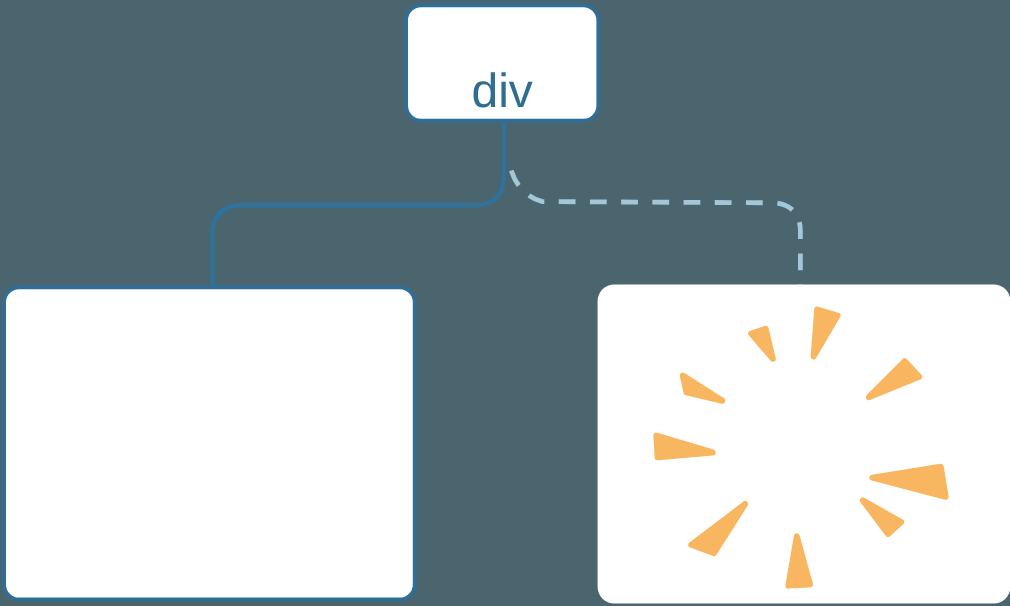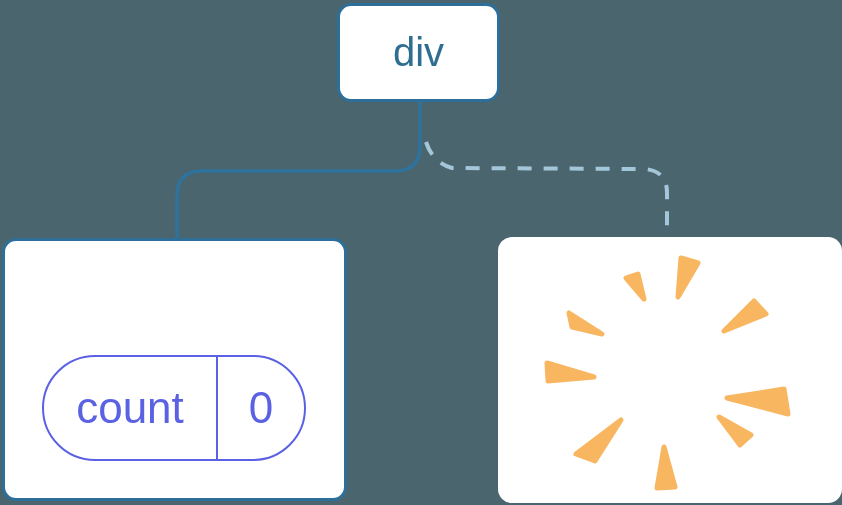--- a/index.html
+++ b/index.html
@@ -21,21 +21,21 @@
   .connectors{position:absolute;left:0;top:0;width:842px;height:505px;}
   .solid-link{fill:none;stroke:var(--solid-line);stroke-width:3.5;}
   .dashed-link{fill:none;stroke:var(--dashed-line);stroke-width:4;stroke-dasharray:14 12;}
   .node{
     position:absolute;background:var(--box-bg);
     border-radius:14px;box-sizing:border-box;
   }
   .node-root{
     left:337px;top:3px;width:163px;height:99px;
     border:3px solid var(--box-border);
-    display:flex;align-items:center;justify-content:center;
+    display:flex;align-items:flex-end;justify-content:center;
     color:var(--node-text);font-size:40px;font-weight:500;
   }
   .node-counter{
     left:2px;top:238px;width:345px;height:263px;
     border:3px solid var(--box-border);
   }
   .counter-title{
     margin-top:42px;text-align:center;
     color:var(--node-text);font-size:38px;font-weight:500;
   }
@@ -71,24 +71,20 @@
   <svg class="connectors" viewBox="0 0 842 505" xmlns="http://www.w3.org/2000/svg">
     <path class="solid-link" d="M 420 100 L 420 146 Q 420 171 395 171 L 202 171 Q 177 171 177 196 L 177 240"></path>
     <path class="dashed-link" d="M 426 142 Q 433 163 452 168 L 645 169 Q 667 171 667 193 L 667 240"></path>
   </svg>
 
   <div class="node node-root">
     <span>div</span>
   </div>
 
   <div class="node node-counter">
-    <div class="state-pill">
-      <div class="state-name">count</div>
-      <div class="state-value">0</div>
-    </div>
   </div>
 
   <div class="node node-poof">
     <svg class="poof" viewBox="0 0 344 266" xmlns="http://www.w3.org/2000/svg">
       <polygon class="ray" points="183,21 200,26 180,60"></polygon>
       <polygon class="ray" points="128,41 140,37 146,62"></polygon>
       <polygon class="ray" points="256,64 268,77 226,94"></polygon>
       <polygon class="ray" points="71,76 74,90 104,97"></polygon>
       <polygon class="ray" points="49,126 50,144 96,140"></polygon>
       <polygon class="ray" points="286,152 290,177 229,161"></polygon>

